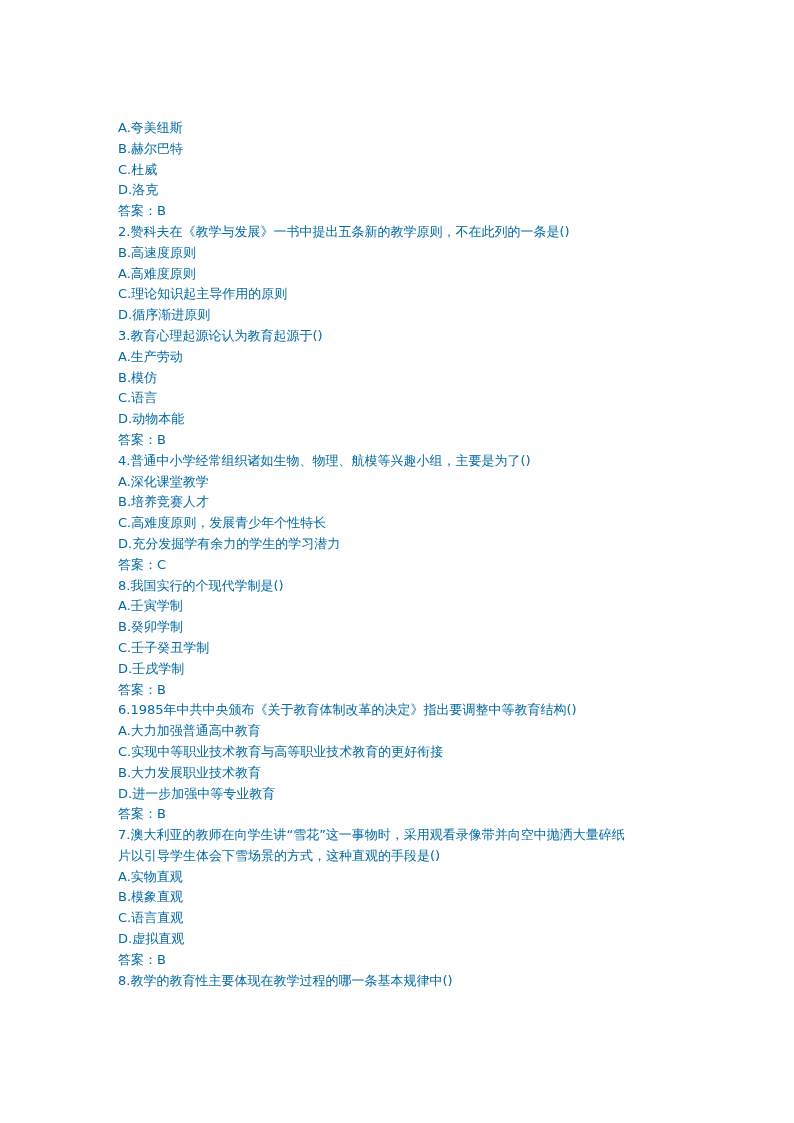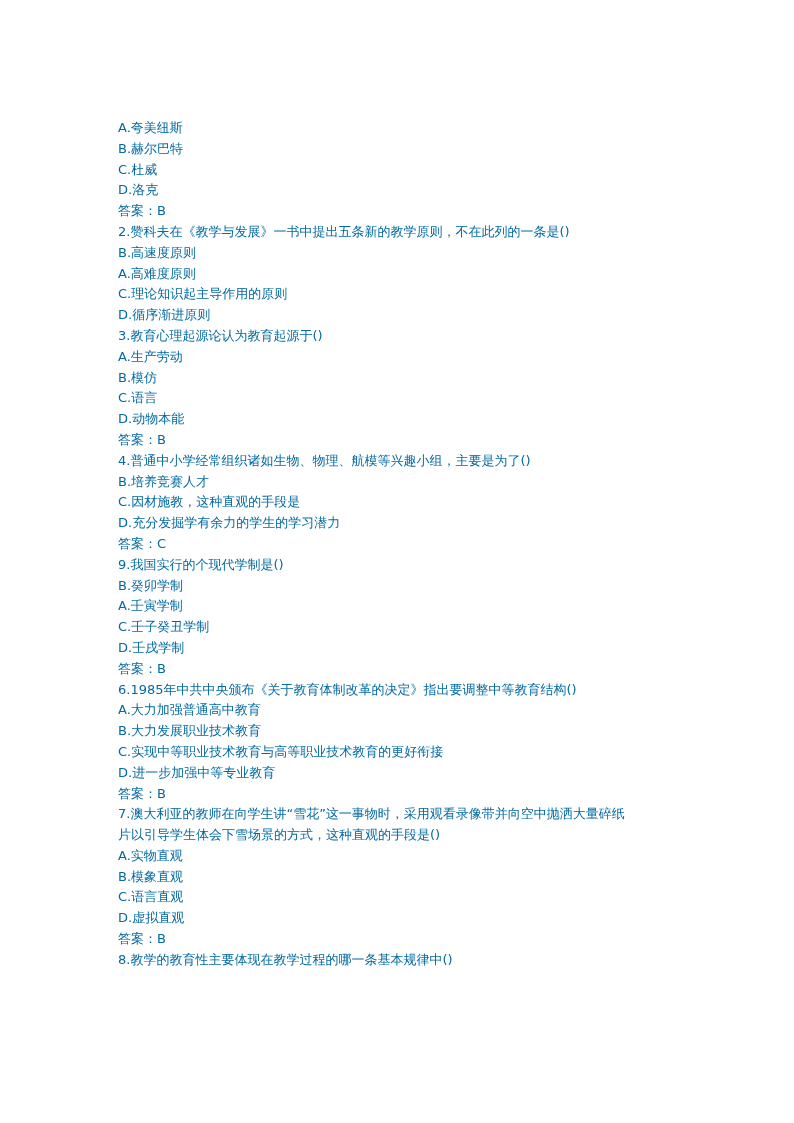--- a/index.html
+++ b/index.html
@@ -33,36 +33,37 @@
   <div class="line">D.循序渐进原则</div>
 
   <div class="line">3.教育心理起源论认为教育起源于()</div>
   <div class="line">A.生产劳动</div>
   <div class="line">B.模仿</div>
   <div class="line">C.语言</div>
   <div class="line">D.动物本能</div>
   <div class="line">答案：B</div>
 
   <div class="line">4.普通中小学经常组织诸如生物、物理、航模等兴趣小组，主要是为了()</div>
+  <div class="line">A.深化课堂教学</div>
   <div class="line">B.培养竞赛人才</div>
-  <div class="line">C.因材施教，这种直观的手段是</div>
+  <div class="line">C.高难度原则，发展青少年个性特长</div>
   <div class="line">D.充分发掘学有余力的学生的学习潜力</div>
   <div class="line">答案：C</div>
 
-  <div class="line">9.我国实行的个现代学制是()</div>
+  <div class="line">8.我国实行的个现代学制是()</div>
+  <div class="line">A.壬寅学制</div>
   <div class="line">B.癸卯学制</div>
-  <div class="line">A.壬寅学制</div>
   <div class="line">C.壬子癸丑学制</div>
   <div class="line">D.壬戌学制</div>
   <div class="line">答案：B</div>
 
   <div class="line">6.1985年中共中央颁布《关于教育体制改革的决定》指出要调整中等教育结构()</div>
   <div class="line">A.大力加强普通高中教育</div>
+  <div class="line">C.实现中等职业技术教育与高等职业技术教育的更好衔接</div>
   <div class="line">B.大力发展职业技术教育</div>
-  <div class="line">C.实现中等职业技术教育与高等职业技术教育的更好衔接</div>
   <div class="line">D.进一步加强中等专业教育</div>
   <div class="line">答案：B</div>
 
   <div class="line">7.澳大利亚的教师在向学生讲“雪花”这一事物时，采用观看录像带并向空中抛洒大量碎纸</div>
   <div class="line">片以引导学生体会下雪场景的方式，这种直观的手段是()</div>
   <div class="line">A.实物直观</div>
   <div class="line">B.模象直观</div>
   <div class="line">C.语言直观</div>
   <div class="line">D.虚拟直观</div>
   <div class="line">答案：B</div>

